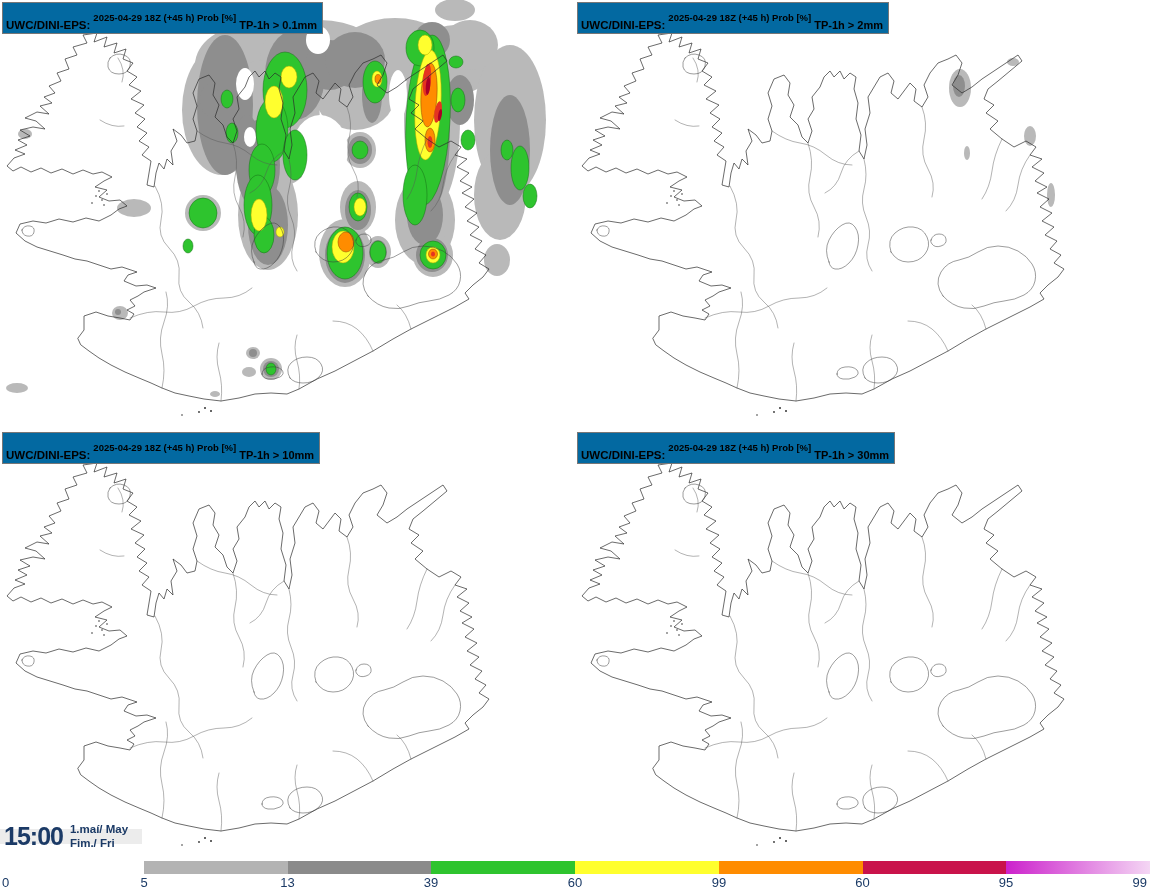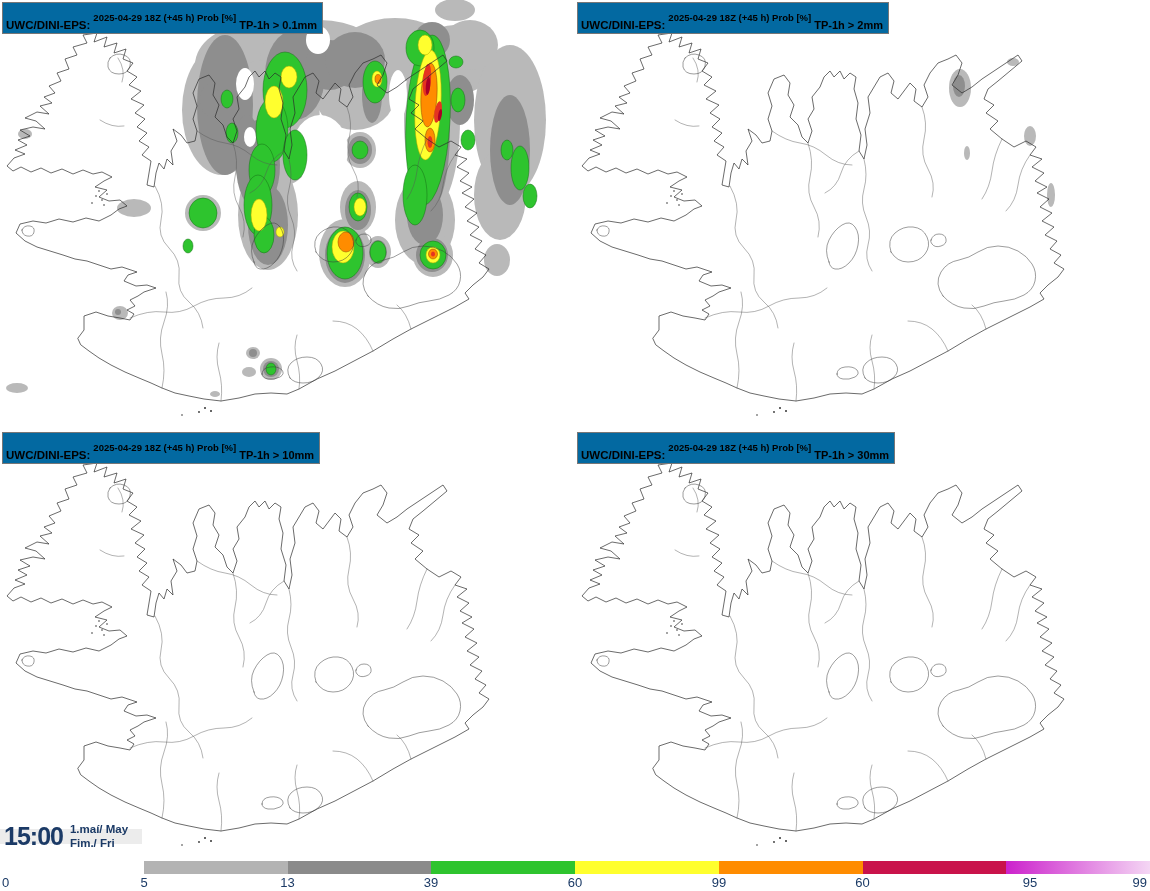--- a/index.html
+++ b/index.html
@@ -275,17 +275,17 @@
   </div>
 
   <div class="ticks">
     <span class="first">0</span>
     <span style="left:144px">5</span>
     <span style="left:287.5px">13</span>
     <span style="left:431px">39</span>
     <span style="left:575px">60</span>
     <span style="left:719px">99</span>
     <span style="left:862.5px">60</span>
-    <span style="left:1030px">95</span>
+    <span style="left:1006px">95</span>
     <span class="last">99</span>
   </div>
 
 </div>
 
 </body></html>

